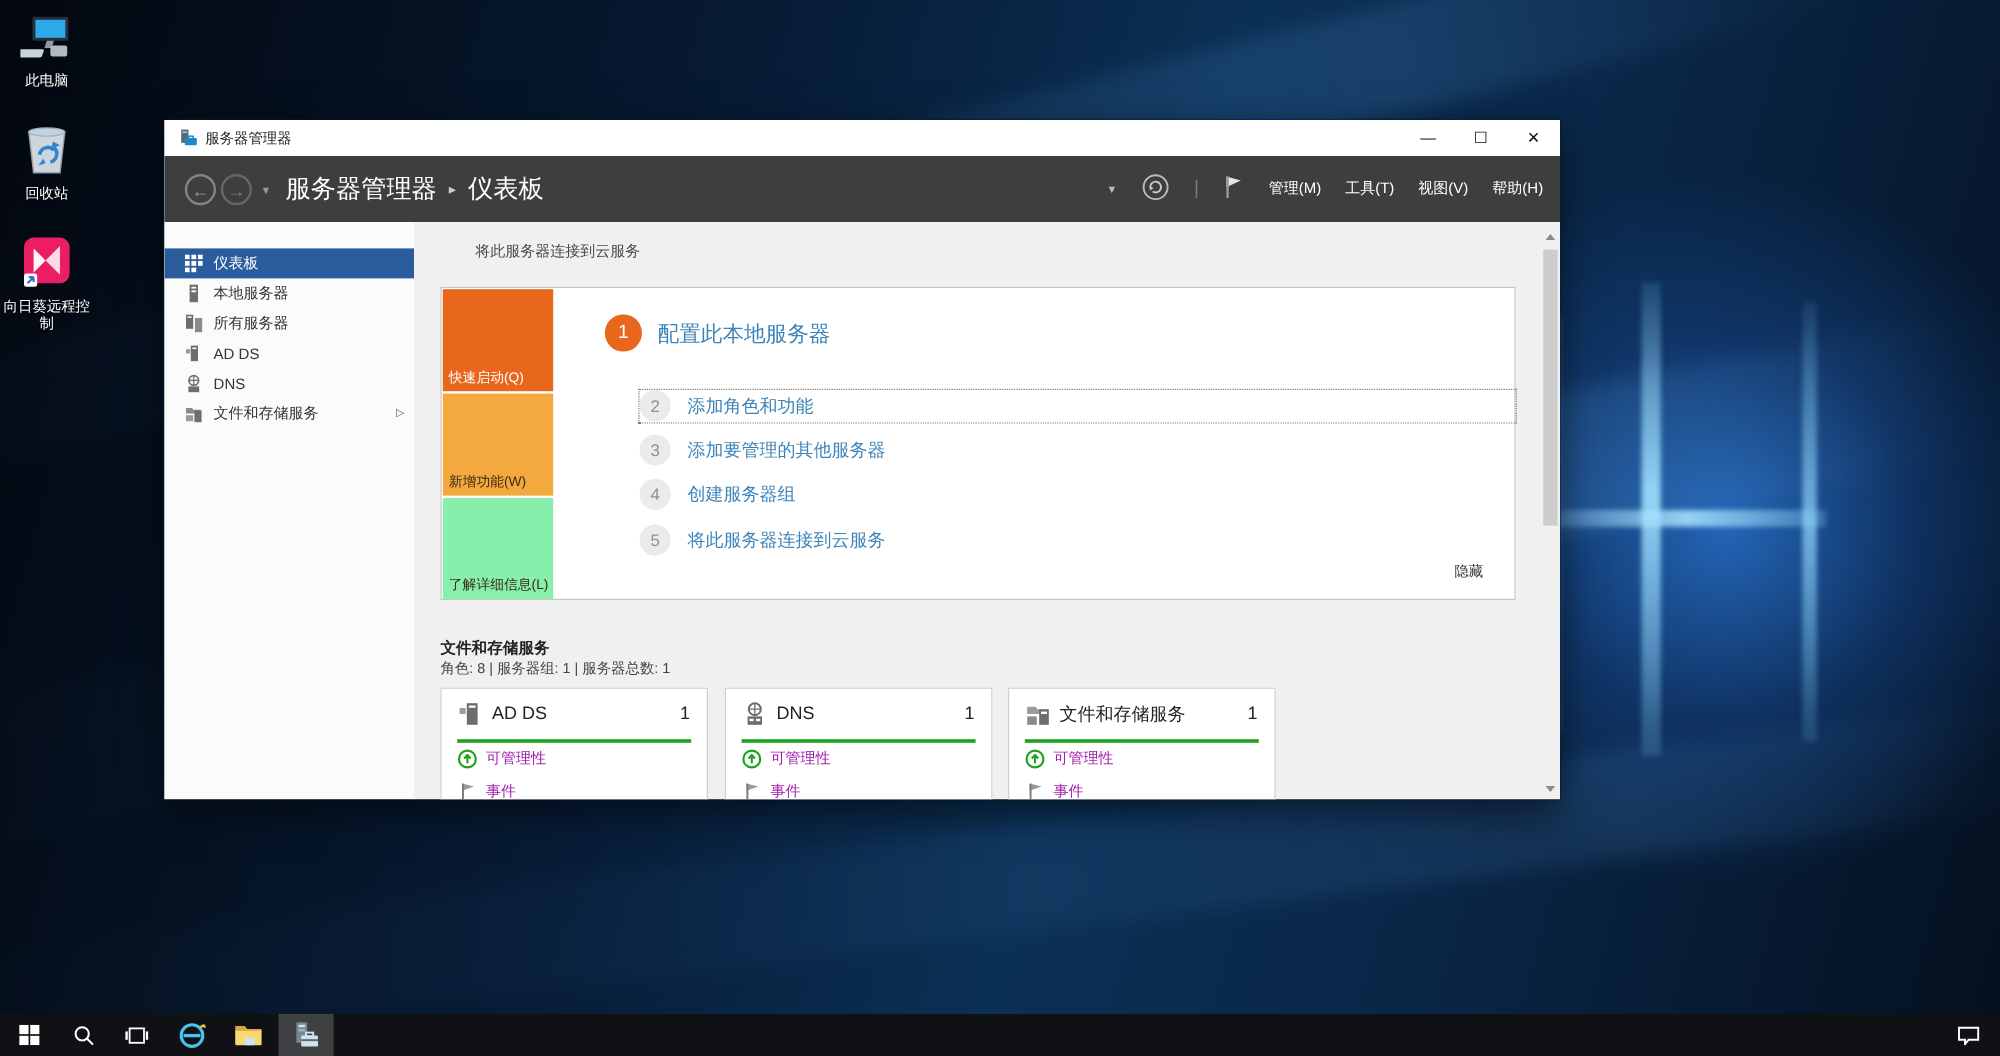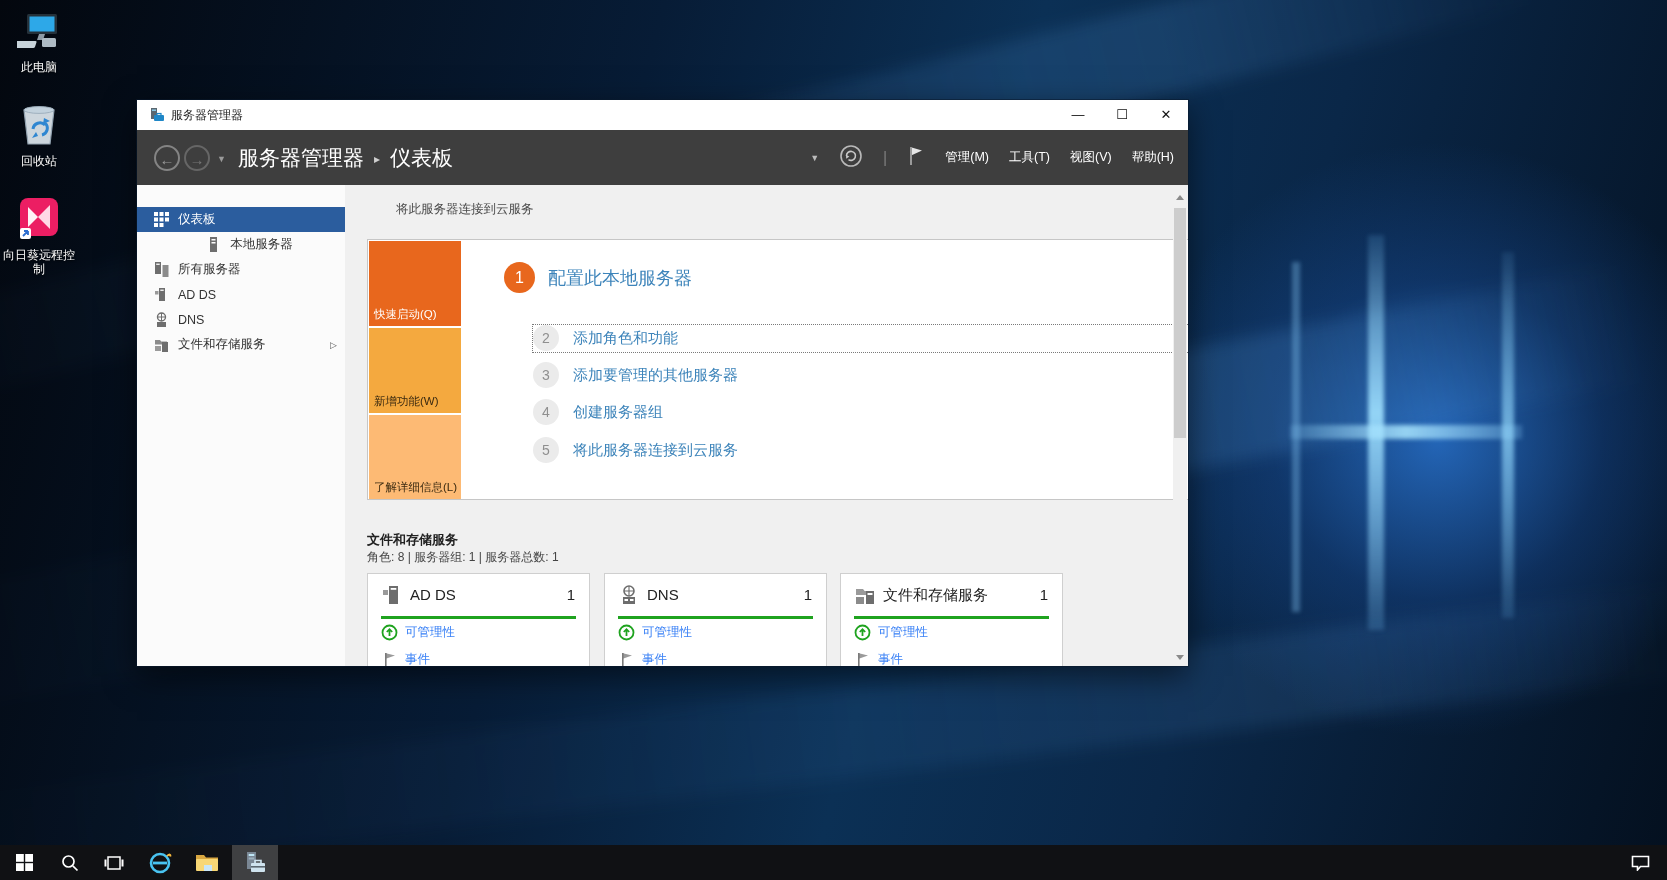--- a/index.html
+++ b/index.html
@@ -11,21 +11,21 @@
   .beam{position:absolute;filter:blur(8px);pointer-events:none;}
   .hero-glow{position:absolute;left:1130px;top:140px;width:560px;height:600px;pointer-events:none;
     background:radial-gradient(ellipse at 55% 50%,rgba(45,125,225,.75) 0%,rgba(25,80,160,.4) 38%,rgba(8,30,70,0) 70%);}
   .hero-bar{position:absolute;filter:blur(2px);pointer-events:none;}
   
   .dicon{position:absolute;width:78px;text-align:center;color:#fff;font-size:12px;
     text-shadow:0 1px 2px rgba(0,0,0,.9);cursor:default;}
   .dicon .glyph{display:block;margin:0 auto 3px auto;}
   .dicon .lbl{display:block;line-height:14px;word-break:break-all;}
   
-  .window{position:absolute;left:137px;top:100px;width:1051px;height:566px;background:#f0f0f0;
+  .window{position:absolute;left:137px;top:100px;width:1163px;height:566px;background:#f0f0f0;
     overflow:hidden;box-shadow:0 0 0 1px rgba(10,25,45,.55),0 10px 30px rgba(0,0,0,.55);}
   .titlebar{position:absolute;left:0;top:0;right:0;height:30px;background:#fff;}
   .titlebar .ticon{position:absolute;left:12px;top:7px;}
   .titlebar .ttext{position:absolute;left:34px;top:0;line-height:30px;font-size:12px;color:#222;}
   .winbtn{position:absolute;top:0;width:44px;height:30px;text-align:center;line-height:30px;
     font-size:13px;color:#111;cursor:pointer;}
   .navbar{position:absolute;left:0;top:30px;right:0;height:55px;background:#3e3e3e;}
   .navcircle{position:absolute;top:15px;width:26px;height:26px;border-radius:50%;border:2px solid #848484;
     color:#9a9a9a;text-align:center;line-height:25px;font-size:15px;box-sizing:border-box;}
   .breadcrumb{position:absolute;left:101px;top:0;height:55px;line-height:55px;color:#fff;font-size:21px;white-space:nowrap;}
@@ -50,21 +50,21 @@
   .steprow .stext{font-size:15px;color:#3d84ba;text-align:center;}
   .focusrect{position:absolute;left:164px;top:84px;width:730px;height:27px;border:1px dotted #7a7a7a;}
   .hidelink{position:absolute;right:26px;bottom:14px;font-size:12px;color:#333;cursor:pointer;}
   .rtitle{position:absolute;left:22px;top:346px;font-size:13px;font-weight:bold;color:#222;}
   .rsummary{position:absolute;left:22px;top:364px;font-size:12px;color:#444;}
   .rtile{position:absolute;top:388px;width:223px;height:130px;background:#fff;border:1px solid #cfcfcf;box-sizing:border-box;cursor:pointer;}
   .rtile .thead{position:absolute;left:0;top:0;right:0;height:42px;}
   .rtile .tname{position:absolute;left:42px;top:12px;font-size:15px;color:#222;white-space:nowrap;}
   .rtile .tcount{position:absolute;right:14px;top:12px;font-size:15px;color:#222;}
   .rtile .gline{position:absolute;left:13px;right:13px;top:42px;height:3px;background:#1fa31f;}
-  .rtile .trow{position:absolute;left:13px;display:flex;align-items:center;gap:7px;font-size:12.5px;color:#3b82f6;}
+  .rtile .trow{position:absolute;left:13px;display:flex;align-items:center;gap:7px;font-size:12.5px;color:#a21caf;}
   .vscroll{position:absolute;right:1px;top:5px;bottom:1px;width:14px;background:#f0f0f0;}
   .varrow{position:absolute;left:3px;width:0;height:0;border-left:4px solid transparent;border-right:4px solid transparent;}
   .vthumb{position:absolute;left:1px;top:18px;width:12px;height:230px;background:#cdcdcd;cursor:pointer;}
   
   .taskbar{position:absolute;left:0;top:845px;width:1667px;height:35px;background:#101114;}
   .tbtn{position:absolute;top:0;height:35px;display:flex;align-items:center;justify-content:center;cursor:pointer;}
   .tbtn.active{background:#3f4042;}
 </style>
 </head>
 <body>
@@ -180,21 +180,21 @@
               <rect x="11" y="0" width="4" height="4"></rect>
               <rect x="0" y="5.5" width="4" height="4"></rect>
               <rect x="5.5" y="5.5" width="4" height="4"></rect>
               <rect x="11" y="5.5" width="4" height="4"></rect>
               <rect x="0" y="11" width="4" height="4"></rect>
               <rect x="5.5" y="11" width="4" height="4"></rect>
             </g>
           </svg>
         <span>仪表板</span>
       </div>
-      <div class="srow" style="top:47px;justify-content:center;">
+      <div class="srow" style="top:47px;">
         <svg width="15" height="15" viewBox="0 0 15 15">
             <rect x="4" y="0" width="7" height="15" fill="#6e6e6e"></rect>
             <rect x="5.5" y="2" width="4" height="1.5" fill="#fbfbfb"></rect>
             <rect x="5.5" y="5" width="4" height="1.5" fill="#fbfbfb"></rect>
           </svg>
         <span>本地服务器</span>
       </div>
       <div class="srow" style="top:72px;">
         <svg width="15" height="15" viewBox="0 0 15 15">
             <rect x="1" y="0" width="6" height="12" fill="#6e6e6e"></rect>
@@ -233,21 +233,21 @@
     <div class="mainarea">
       <div class="wheading">将此服务器连接到云服务</div>
 
       <div class="wtile">
         <div class="sidetab" style="top:88px;height:85px;background:#f4a93f;">
           <span class="tlabel" style="color:#3a2a10;">新增功能(W)</span>
         </div>
         <div class="sidetab" style="top:1px;height:85px;background:#e8671d;">
           <span class="tlabel" style="color:#fff;">快速启动(Q)</span>
         </div>
-        <div class="sidetab" style="top:175px;height:84px;background:#fdba74;">
+        <div class="sidetab" style="top:175px;height:84px;background:#86efac;">
           <span class="tlabel" style="color:#3a2a10;">了解详细信息(L)</span>
         </div>
 
         <div class="step1">
           <span class="badge">1</span>
           <span class="stext">配置此本地服务器</span>
         </div>
 
         <div class="focusrect"></div>
         <div class="steprow" style="left:165px;top:85px;">

